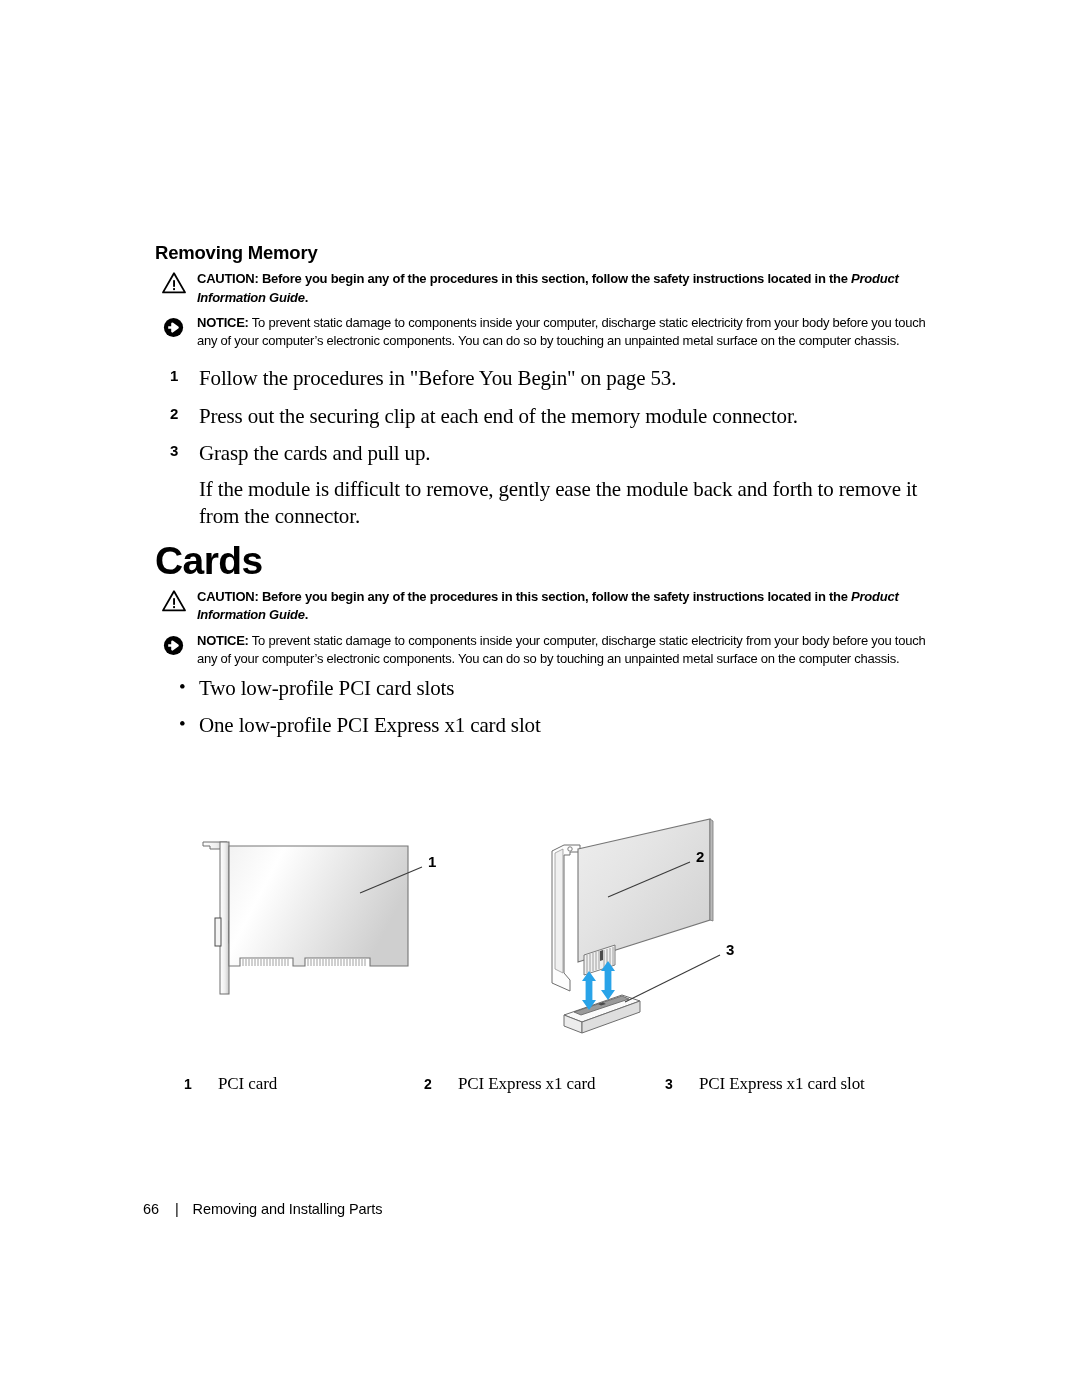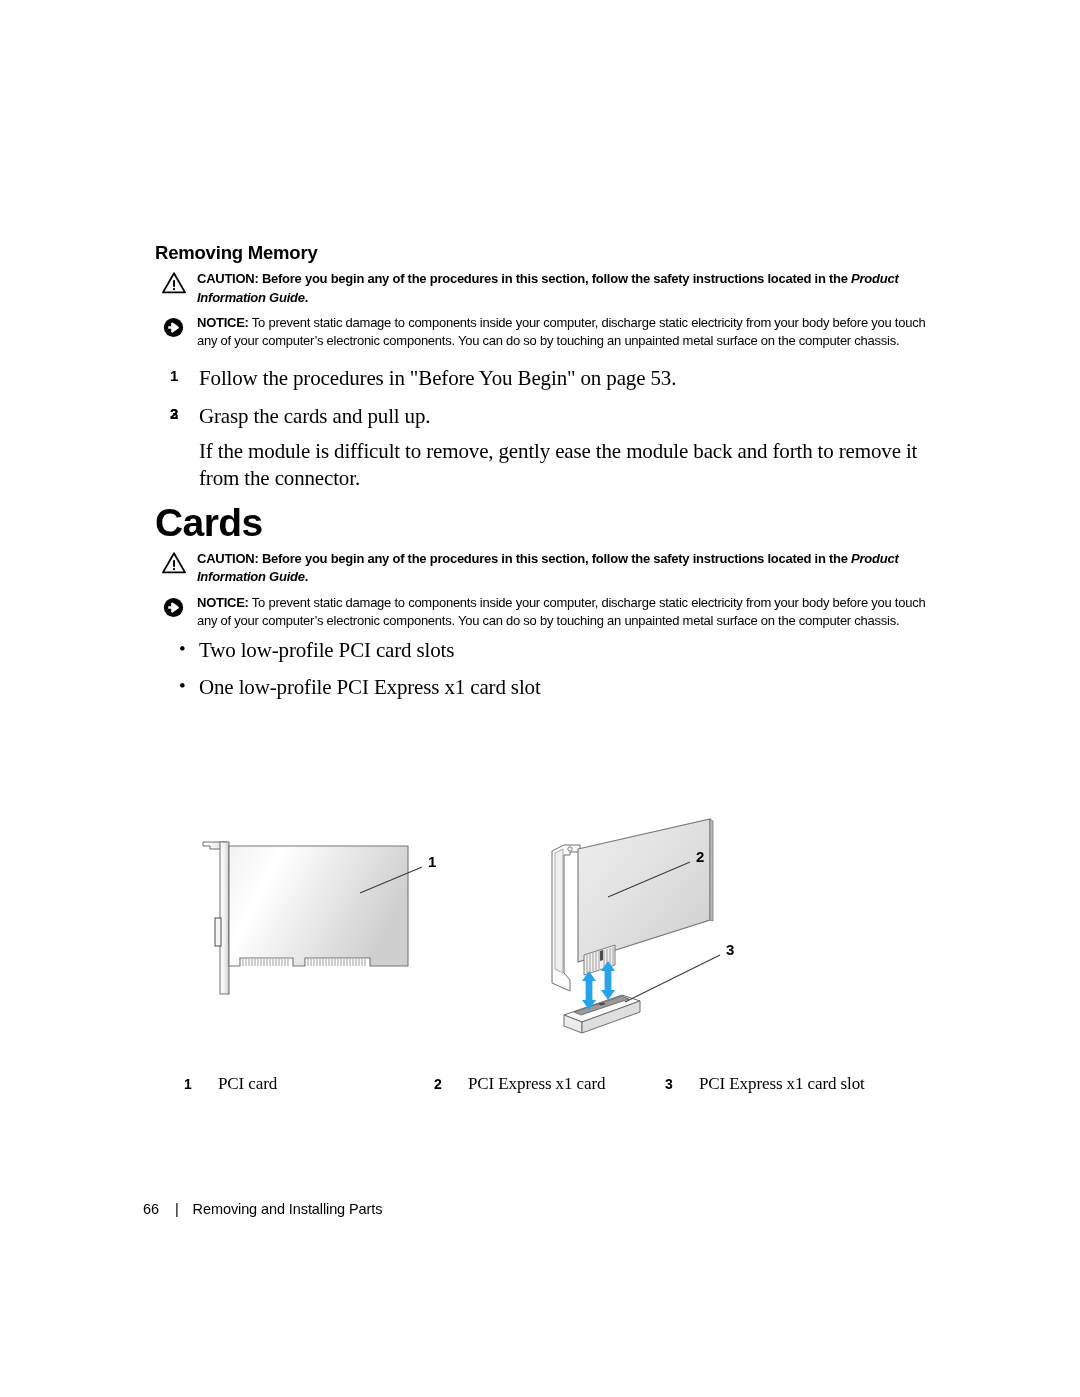--- a/index.html
+++ b/index.html
@@ -148,21 +148,21 @@
     font-weight: bold;
     font-size: 14px;
     vertical-align: baseline;
   }
   .callout-item .ctext {
     display: inline-block;
     vertical-align: baseline;
     text-align: right;
   }
   #callout-1 { left: 6px; }
-  #callout-2 { left: 256px; }
+  #callout-2 { left: 246px; }
   #callout-3 { left: 487px; }
 
   
   .footer {
     position: absolute;
     left: 143px;
     top: 1201px;
     font-family: "Liberation Sans", sans-serif;
     font-size: 14.5px;
     letter-spacing: -0.1px;
@@ -202,20 +202,21 @@
       <span class="body"><span class="lead">NOTICE:</span><span> To prevent static damage to components inside your computer, discharge static electricity from your body before you touch any of your computer’s electronic components. You can do so by touching an unpainted metal surface on the computer chassis.</span></span>
     </div>
 
     <div class="steps">
       <div class="step">
         <span class="num">1</span>
         <span>Follow the procedures in "Before You Begin" on page 53.</span>
       </div>
       <div class="step">
         <span class="num">2</span>
+        <span>Press out the securing clip at each end of the memory module connector.</span>
       </div>
       <div class="step">
         <span class="num">3</span>
         <span>Grasp the cards and pull up.</span>
       </div>
       <div class="step cont">
         <span>If the module is difficult to remove, gently ease the module back and forth to remove it from the connector.</span>
       </div>
     </div>
 

